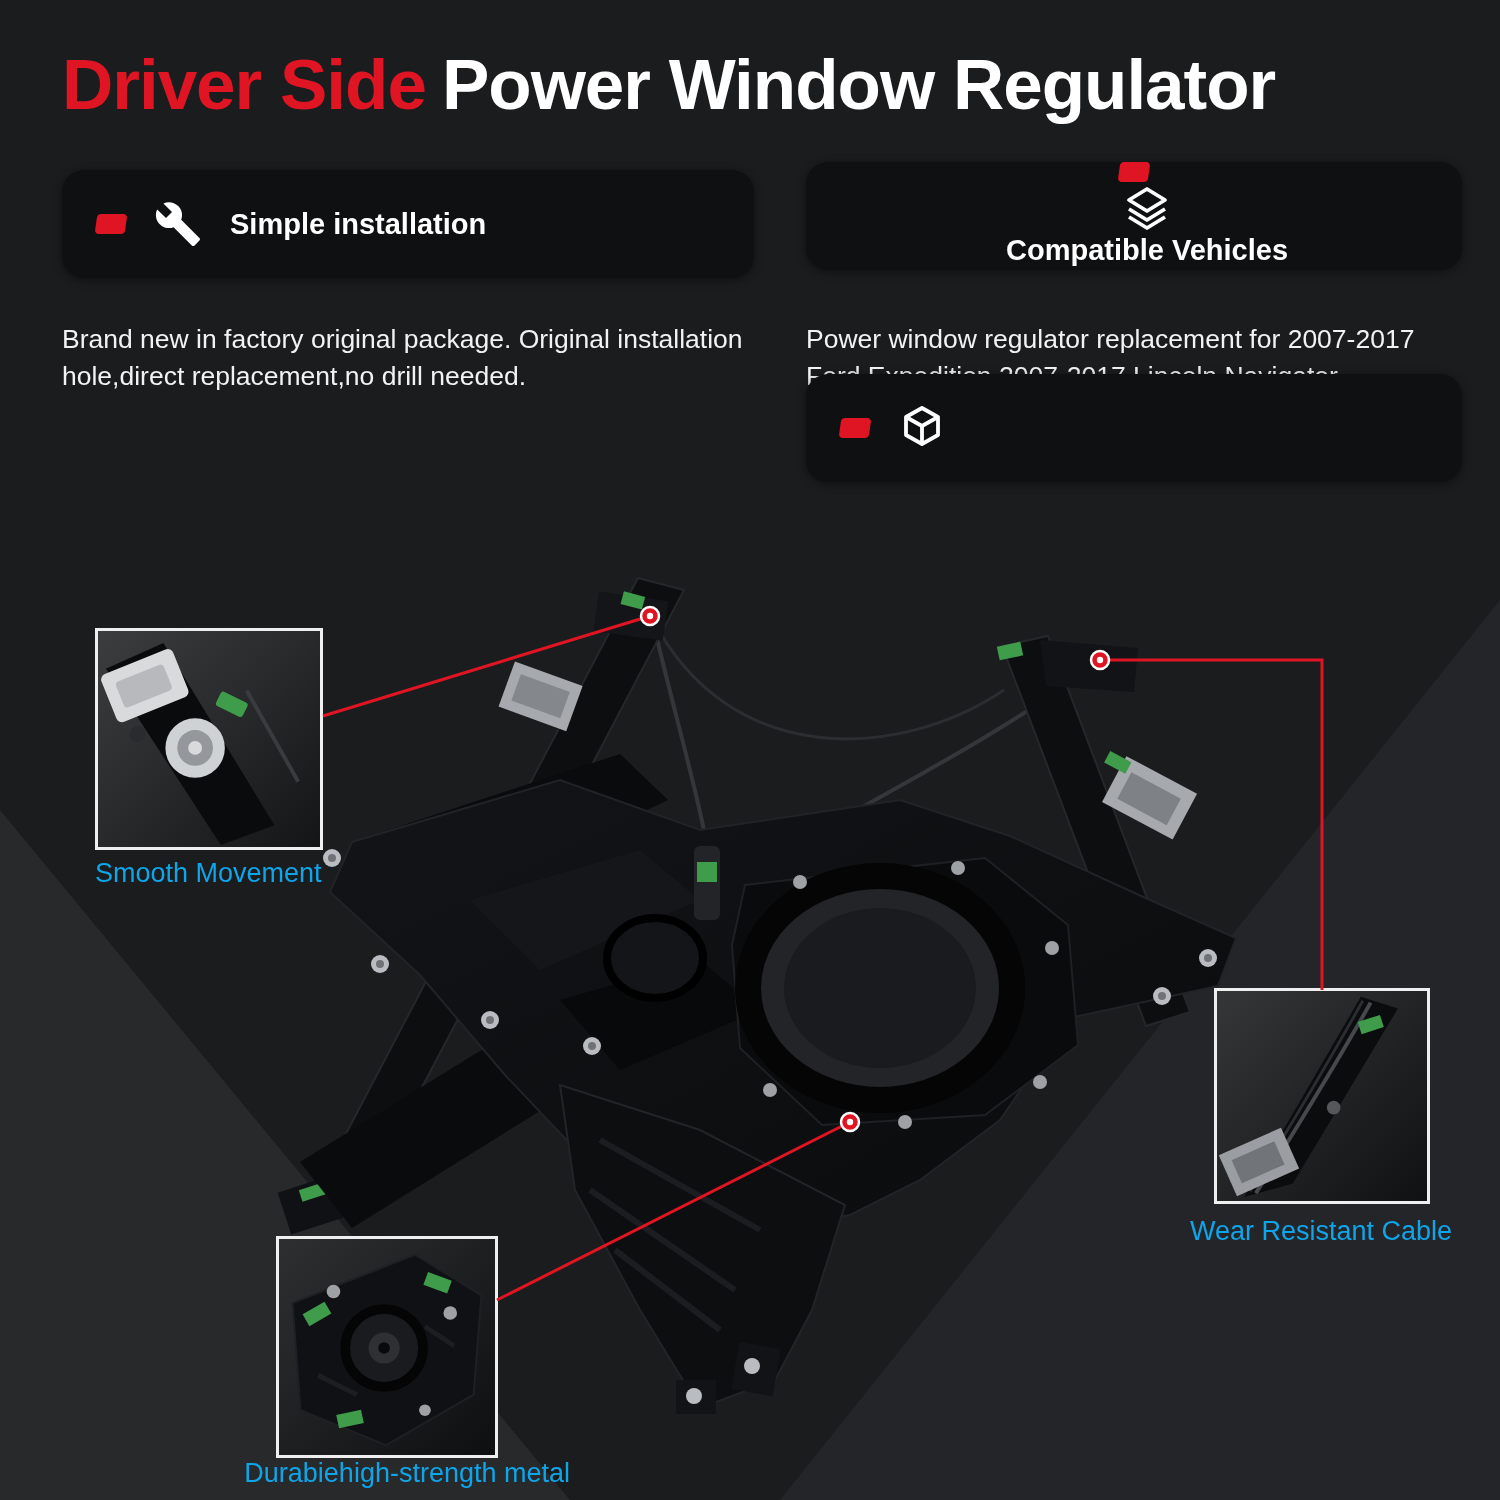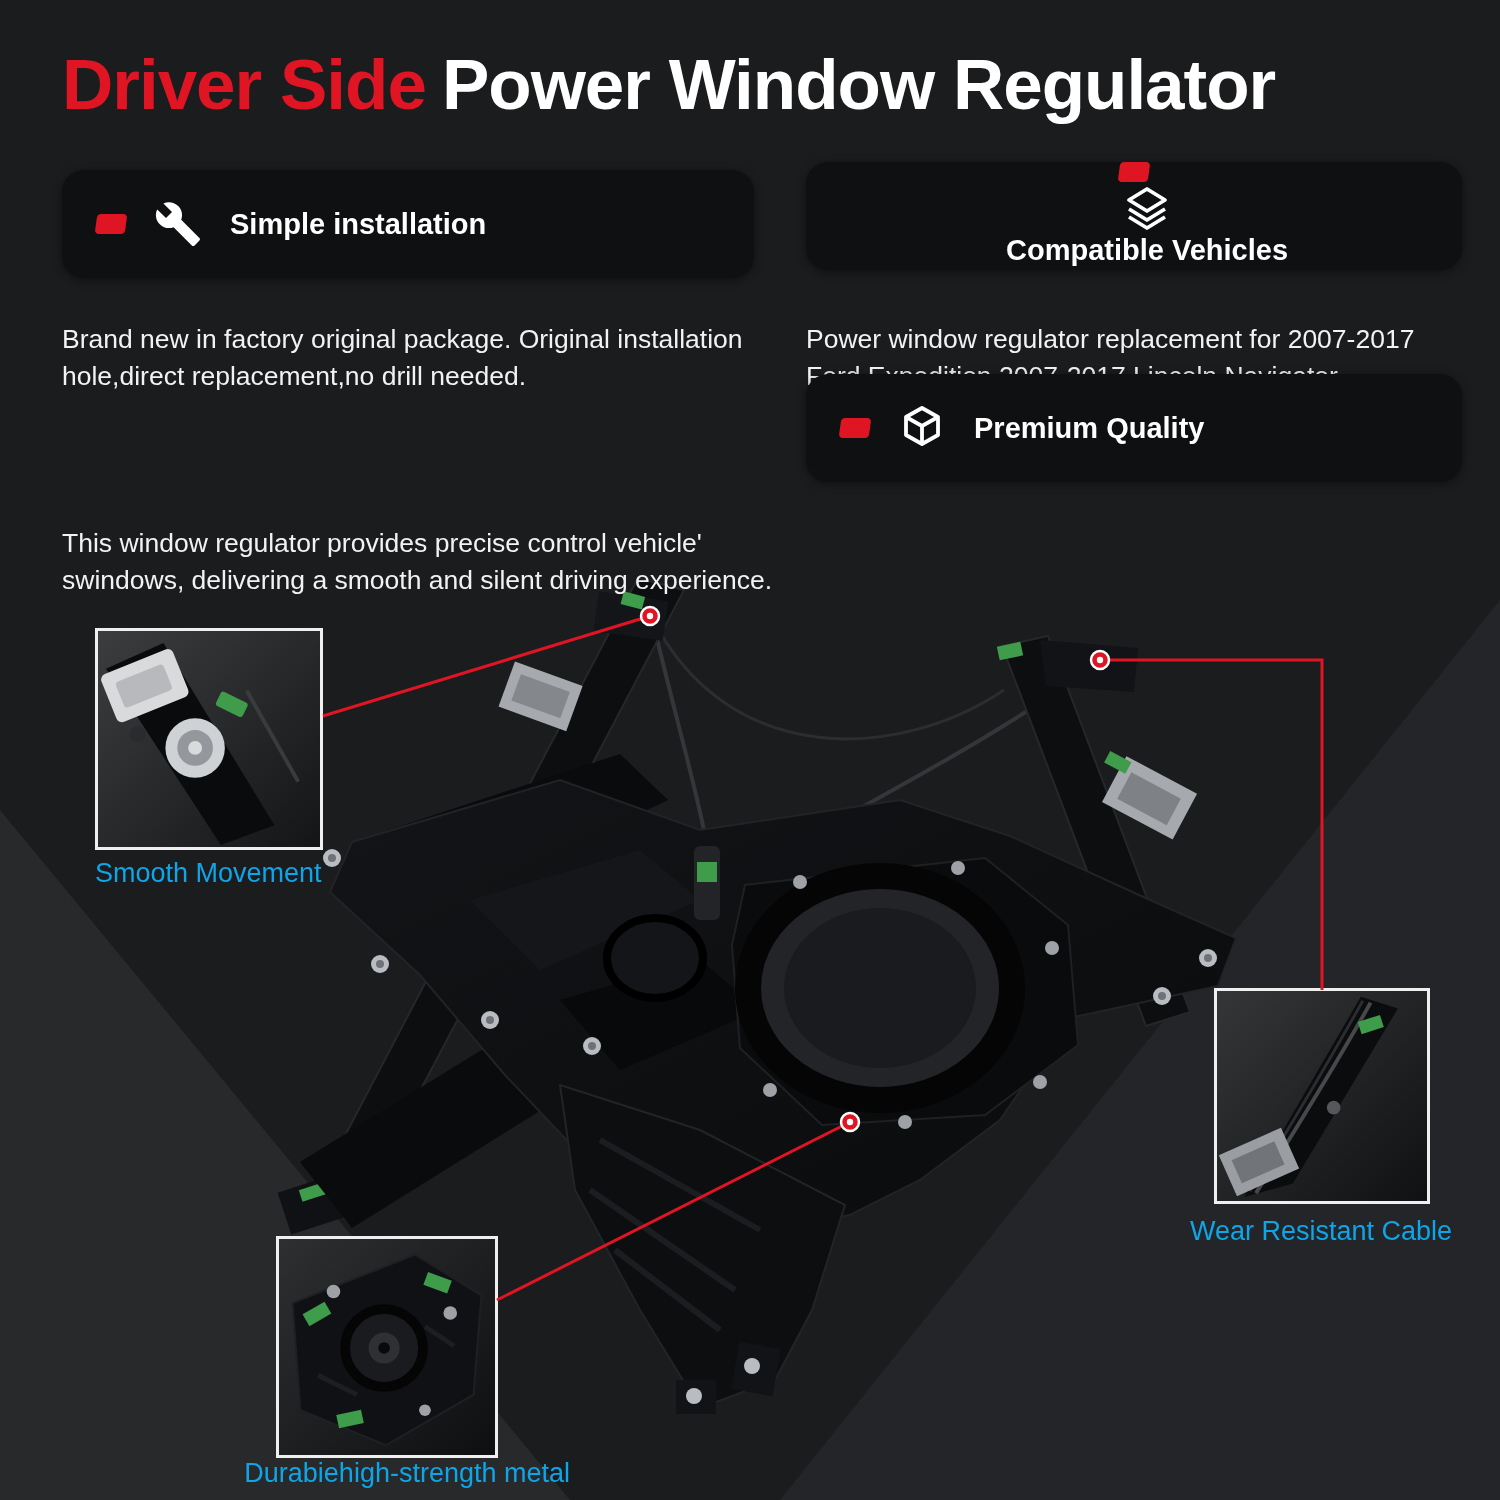--- a/index.html
+++ b/index.html
@@ -94,31 +94,29 @@
       <svg viewBox="0 0 24 24" fill="none" stroke="#fff" stroke-width="1.9" stroke-linejoin="round">
         <path d="M12 2.5l9 5.5-9 5.5L3 8l9-5.5z"></path>
         <path d="M3 12.5L12 18l9-5.5"></path>
         <path d="M3 16.5L12 22l9-5.5"></path>
       </svg>
     </span>
     <h2>Compatible Vehicles</h2>
   </div>
   <p class="desc desc-tr">Power window regulator replacement for 2007-2017 Ford Expedition,2007-2017 Lincoln Navigator.</p>
 
-  <p class="desc desc-bl">This window regulator provides precise control vehicle' swindows, delivering a smooth and silent driving  experience.</p>
 
   <div class="card card-br">
     <span class="tag"></span>
     <span class="feat-icon">
       <svg viewBox="0 0 24 24" fill="none" stroke="#fff" stroke-width="1.9" stroke-linejoin="round">
         <path d="M12 2l8 4.5v9L12 20l-8-4.5v-9L12 2z"></path>
         <path d="M4 6.5l8 4.5 8-4.5M12 11v9"></path>
       </svg>
     </span>
-    <h2>Premium Quality</h2>
   </div>
 
   <svg class="product-svg" viewBox="0 0 1500 1500">
     <defs>
       <linearGradient id="bodyGrad" x1="0" y1="0" x2="1" y2="1">
         <stop offset="0" stop-color="#131417"></stop>
           <stop offset="1" stop-color="#0a0b0c"></stop>
       </linearGradient>
     </defs>
 

